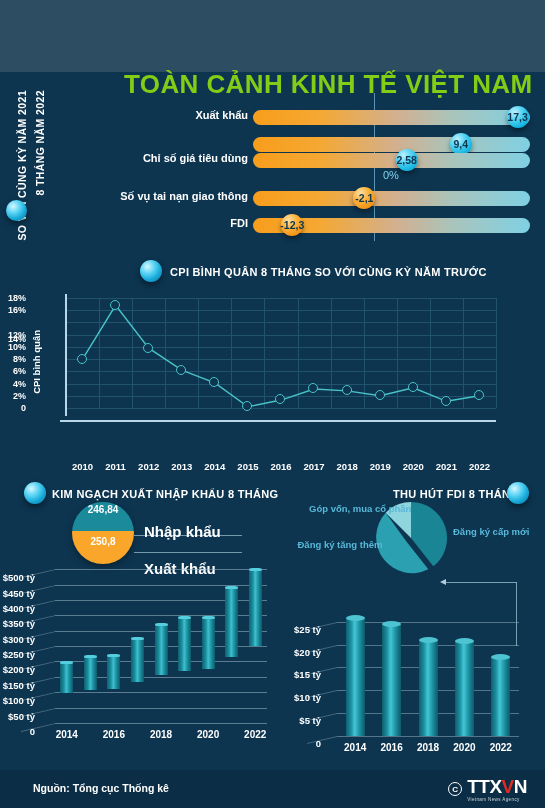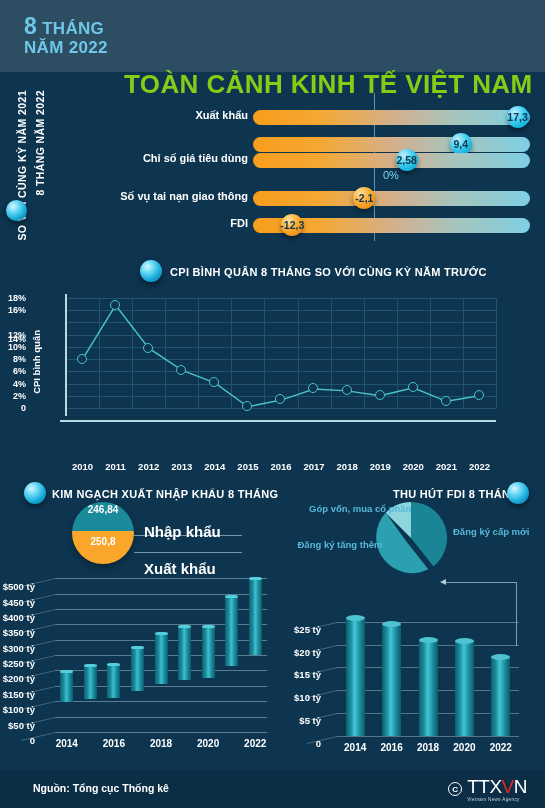--- a/index.html
+++ b/index.html
@@ -61,21 +61,21 @@
     white-space:nowrap;text-align:right;}
   .xlbl2{position:absolute;top:163px;font-size:9.5px;font-weight:bold;color:#ffffff;
     text-align:center;width:40px;}
   .ytitle2{position:absolute;left:31px;top:75px;font-size:9.5px;font-weight:bold;color:#ffffff;
     writing-mode:vertical-rl;transform:rotate(180deg);white-space:nowrap;}
   .dot2{position:absolute;width:8px;height:8px;border-radius:50%;background:#0d3550;
     border:1.6px solid #49c3c8;}
 
   
   .s3{position:absolute;left:0;top:478px;width:290px;height:292px;}
-  .plot3{position:absolute;left:55px;top:94px;width:212px;height:160px;}
+  .plot3{position:absolute;left:55px;top:85px;width:212px;height:160px;}
   .g3{position:absolute;left:0;width:212px;height:1px;background:#9ab8c6;opacity:.55;}
   .g3s{position:absolute;height:1px;background:#7fa0b2;opacity:.5;transform-origin:left center;}
   .ylbl3{position:absolute;right:232px;font-size:9.5px;font-weight:bold;color:#ffffff;
     white-space:nowrap;text-align:right;}
   .xlbl3{position:absolute;top:166px;font-size:10px;font-weight:bold;color:#ffffff;
     text-align:center;width:34px;}
   .bar3{position:absolute;bottom:0;width:13px;}
   .bar3 .seg{position:absolute;left:0;width:13px;}
   .seg.exp{background:linear-gradient(90deg,#d9820c 0%,#f9a battle 0%,#f9a62b 30%,#ffc05a 48%,#f7a425 70%,#d1810d 100%);}
   .seg.imp{background:linear-gradient(90deg,#10606e 0%,#1a8fa0 30%,#3fc0cf 48%,#1d93a4 70%,#0d5a68 100%);}
@@ -110,35 +110,30 @@
     white-space:nowrap;line-height:1.35;}
   .lead4{position:absolute;background:#8fb3c4;opacity:.85;}
   .orb-s{position:absolute;width:22px;height:22px;}
 
   
   .footer{position:absolute;left:0;top:770px;width:545px;height:38px;background:#0b2d45;}
   .src{position:absolute;left:26px;top:12px;font-size:10.5px;font-weight:bold;color:#ffffff;padding-left:7px;}
   .logo{position:absolute;right:18px;top:8px;height:22px;display:flex;align-items:center;gap:5px;}
   .cmark{width:12px;height:12px;border-radius:50%;border:1.3px solid #ffffff;color:#fff;
     font-size:8px;display:flex;align-items:center;justify-content:center;font-weight:bold;}
-  .ttx{font-size:19px;font-weight:normal;color:#ffffff;letter-spacing:-.5px;line-height:1;}
+  .ttx{font-size:19px;font-weight:bold;color:#ffffff;letter-spacing:-.5px;line-height:1;}
   .ttx .v{color:#e02a22;}
   .tag{font-size:4.5px;color:#cfd8dd;letter-spacing:.4px;margin-top:1px;}
 </style>
 </head>
 <body>
 
 <div class="root">
 
   <div class="header">
-    <div class="hdr-date">
-      <div class="l1"><span class="big">8</span>
-        <span>THÁNG</span></div>
-      <div class="l2">NĂM 2022</div>
-    </div>
     <div class="hdr-title">TOÀN CẢNH KINH TẾ VIỆT NAM</div>
   </div>
 
   <div class="vside">
     <div class="vtxt a">8 THÁNG NĂM 2022</div>
     <div class="vtxt b">SO VỚI CÙNG KỲ NĂM 2021</div>
   </div>
   <div class="orb orb-side"></div>
 
   <div class="s1">

